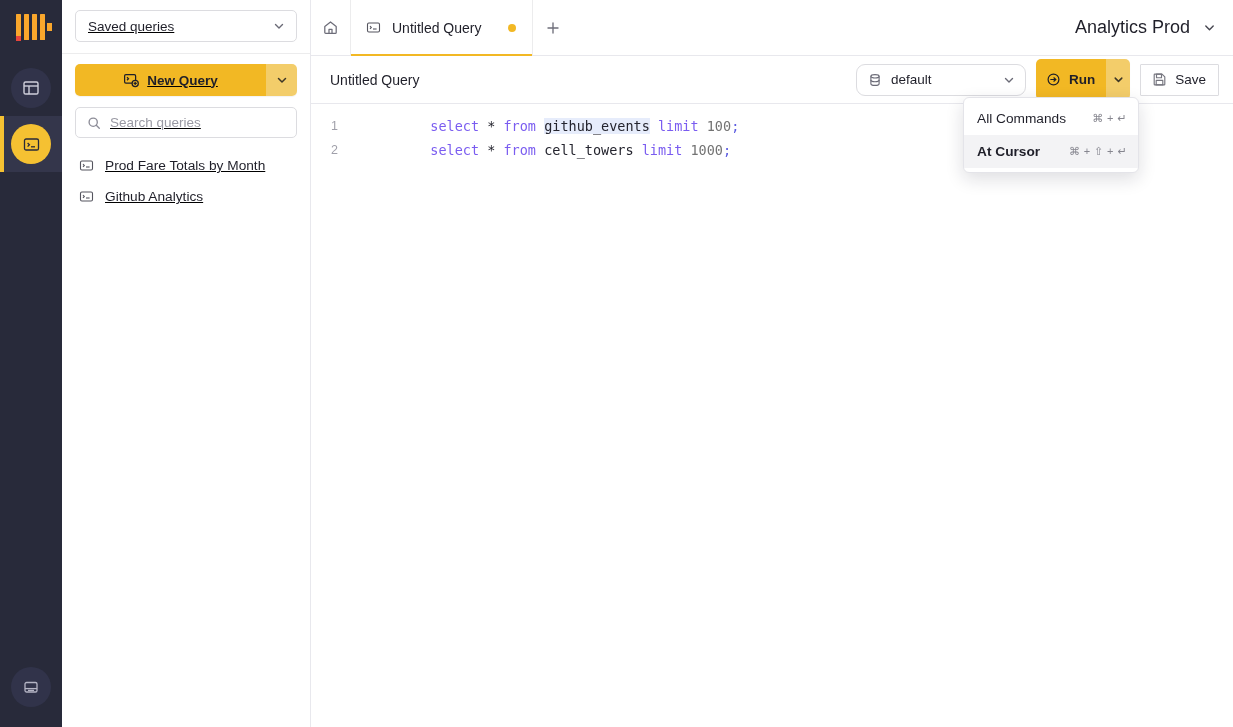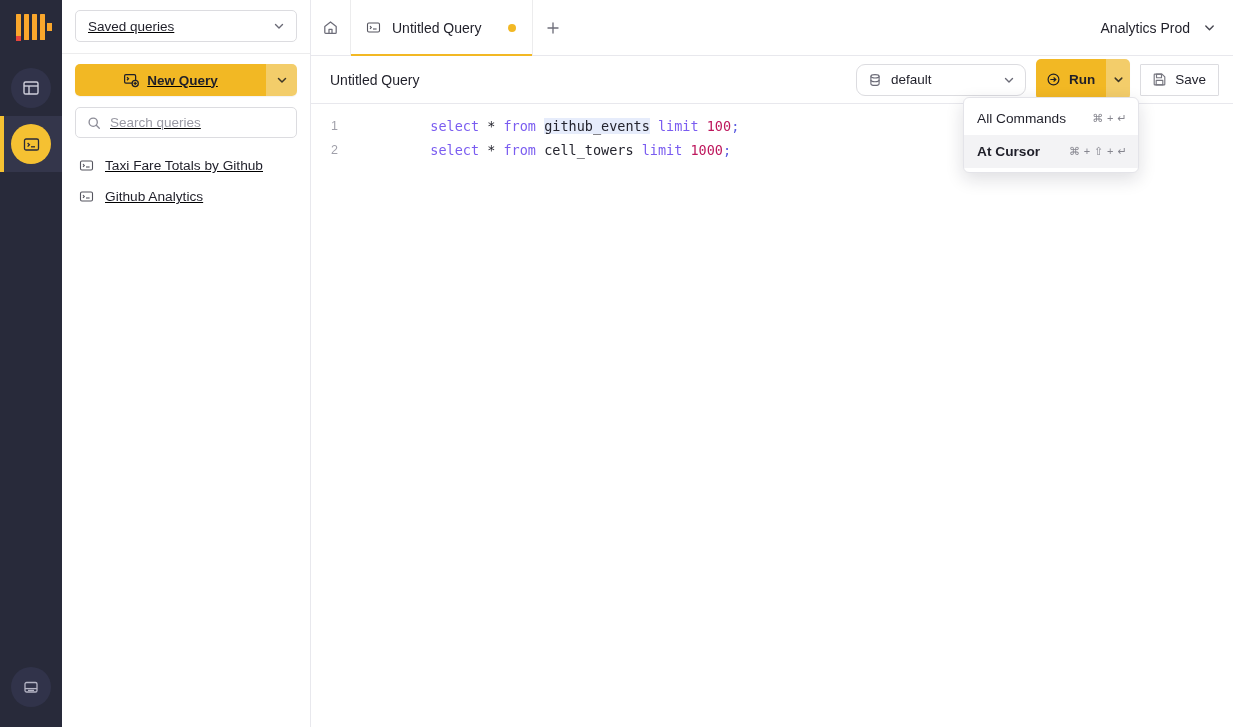--- a/index.html
+++ b/index.html
@@ -120,21 +120,21 @@
     content: ""; position: absolute; left: 0; right: 0; bottom: -1px; height: 2px;
     background: #f2b824;
   }
   .tab-label { font-size: 14px; color: #1f1f29; flex: 1 1 auto; }
   .tab-dot { width: 8px; height: 8px; border-radius: 50%; background: #f2b824; }
   .new-tab {
     width: 40px; height: 55px; display: flex; align-items: center; justify-content: center;
   }
   .strip-spacer { flex: 1 1 auto; height: 55px; }
   .workspace {
-    font-size: 14px; color: #1f1f29; display: flex; align-items: center; gap: 12px;
+    font-size: 18px; color: #1f1f29; display: flex; align-items: center; gap: 12px;
     height: 55px; padding-right: 2px;
   }
 
   .toolbar {
     height: 48px; display: flex; align-items: center;
     border-bottom: 1px solid #e8e8ed; background: #fff;
     padding: 0 14px 0 19px; gap: 10px;
   }
   .query-title { font-size: 14px; color: #1f1f29; flex: 1 1 auto; }
   .db-select {
@@ -164,21 +164,21 @@
     display: flex; height: 24px; align-items: center;
     font-family: "DejaVu Sans Mono", monospace; font-size: 13.5px;
   }
   .lineno {
     width: 38px; text-align: right; padding-right: 11px;
     color: #a0a0aa; font-size: 12.5px; flex: 0 0 auto;
     font-family: "Liberation Sans", sans-serif;
   }
   .code { white-space: pre; color: #24242e; }
   .kw { color: #7a5cf0; }
-  .num { color: #be185d; }
+  .num { color: #737373; }
   .punc { color: #5b5be0; }
   .op { color: #24242e; }
   .sel { background: #e6ecfb; }
 
   
   .menu {
     position: absolute; left: 652px; top: 97px; width: 176px;
     background: #fff; border: 1px solid #e4e4e9; border-radius: 6px;
     box-shadow: 0 6px 18px rgba(20,20,40,.14);
     padding: 4px 0; z-index: 50;
@@ -293,21 +293,21 @@
 
       <div class="q-list">
         <div class="q-item">
           <span>
             <svg width="15" height="15" viewBox="0 0 15 15" fill="none" stroke="#55555f" stroke-width="1.1">
               <rect x="1.5" y="3" width="12" height="9" rx="1.4"></rect>
               <polyline points="4,6 5.3,7.4 4,8.8"></polyline>
               <line x1="7" y1="9" x2="10.6" y2="9"></line>
             </svg>
           </span>
-          <span>Taxi Fare Totals by Github</span>
+          <span>Prod Fare Totals by Month</span>
         </div>
         <div class="q-item">
           <span>
             <svg width="15" height="15" viewBox="0 0 15 15" fill="none" stroke="#55555f" stroke-width="1.1">
               <rect x="1.5" y="3" width="12" height="9" rx="1.4"></rect>
               <polyline points="4,6 5.3,7.4 4,8.8"></polyline>
               <line x1="7" y1="9" x2="10.6" y2="9"></line>
             </svg>
           </span>
           <span>Github Analytics</span>

